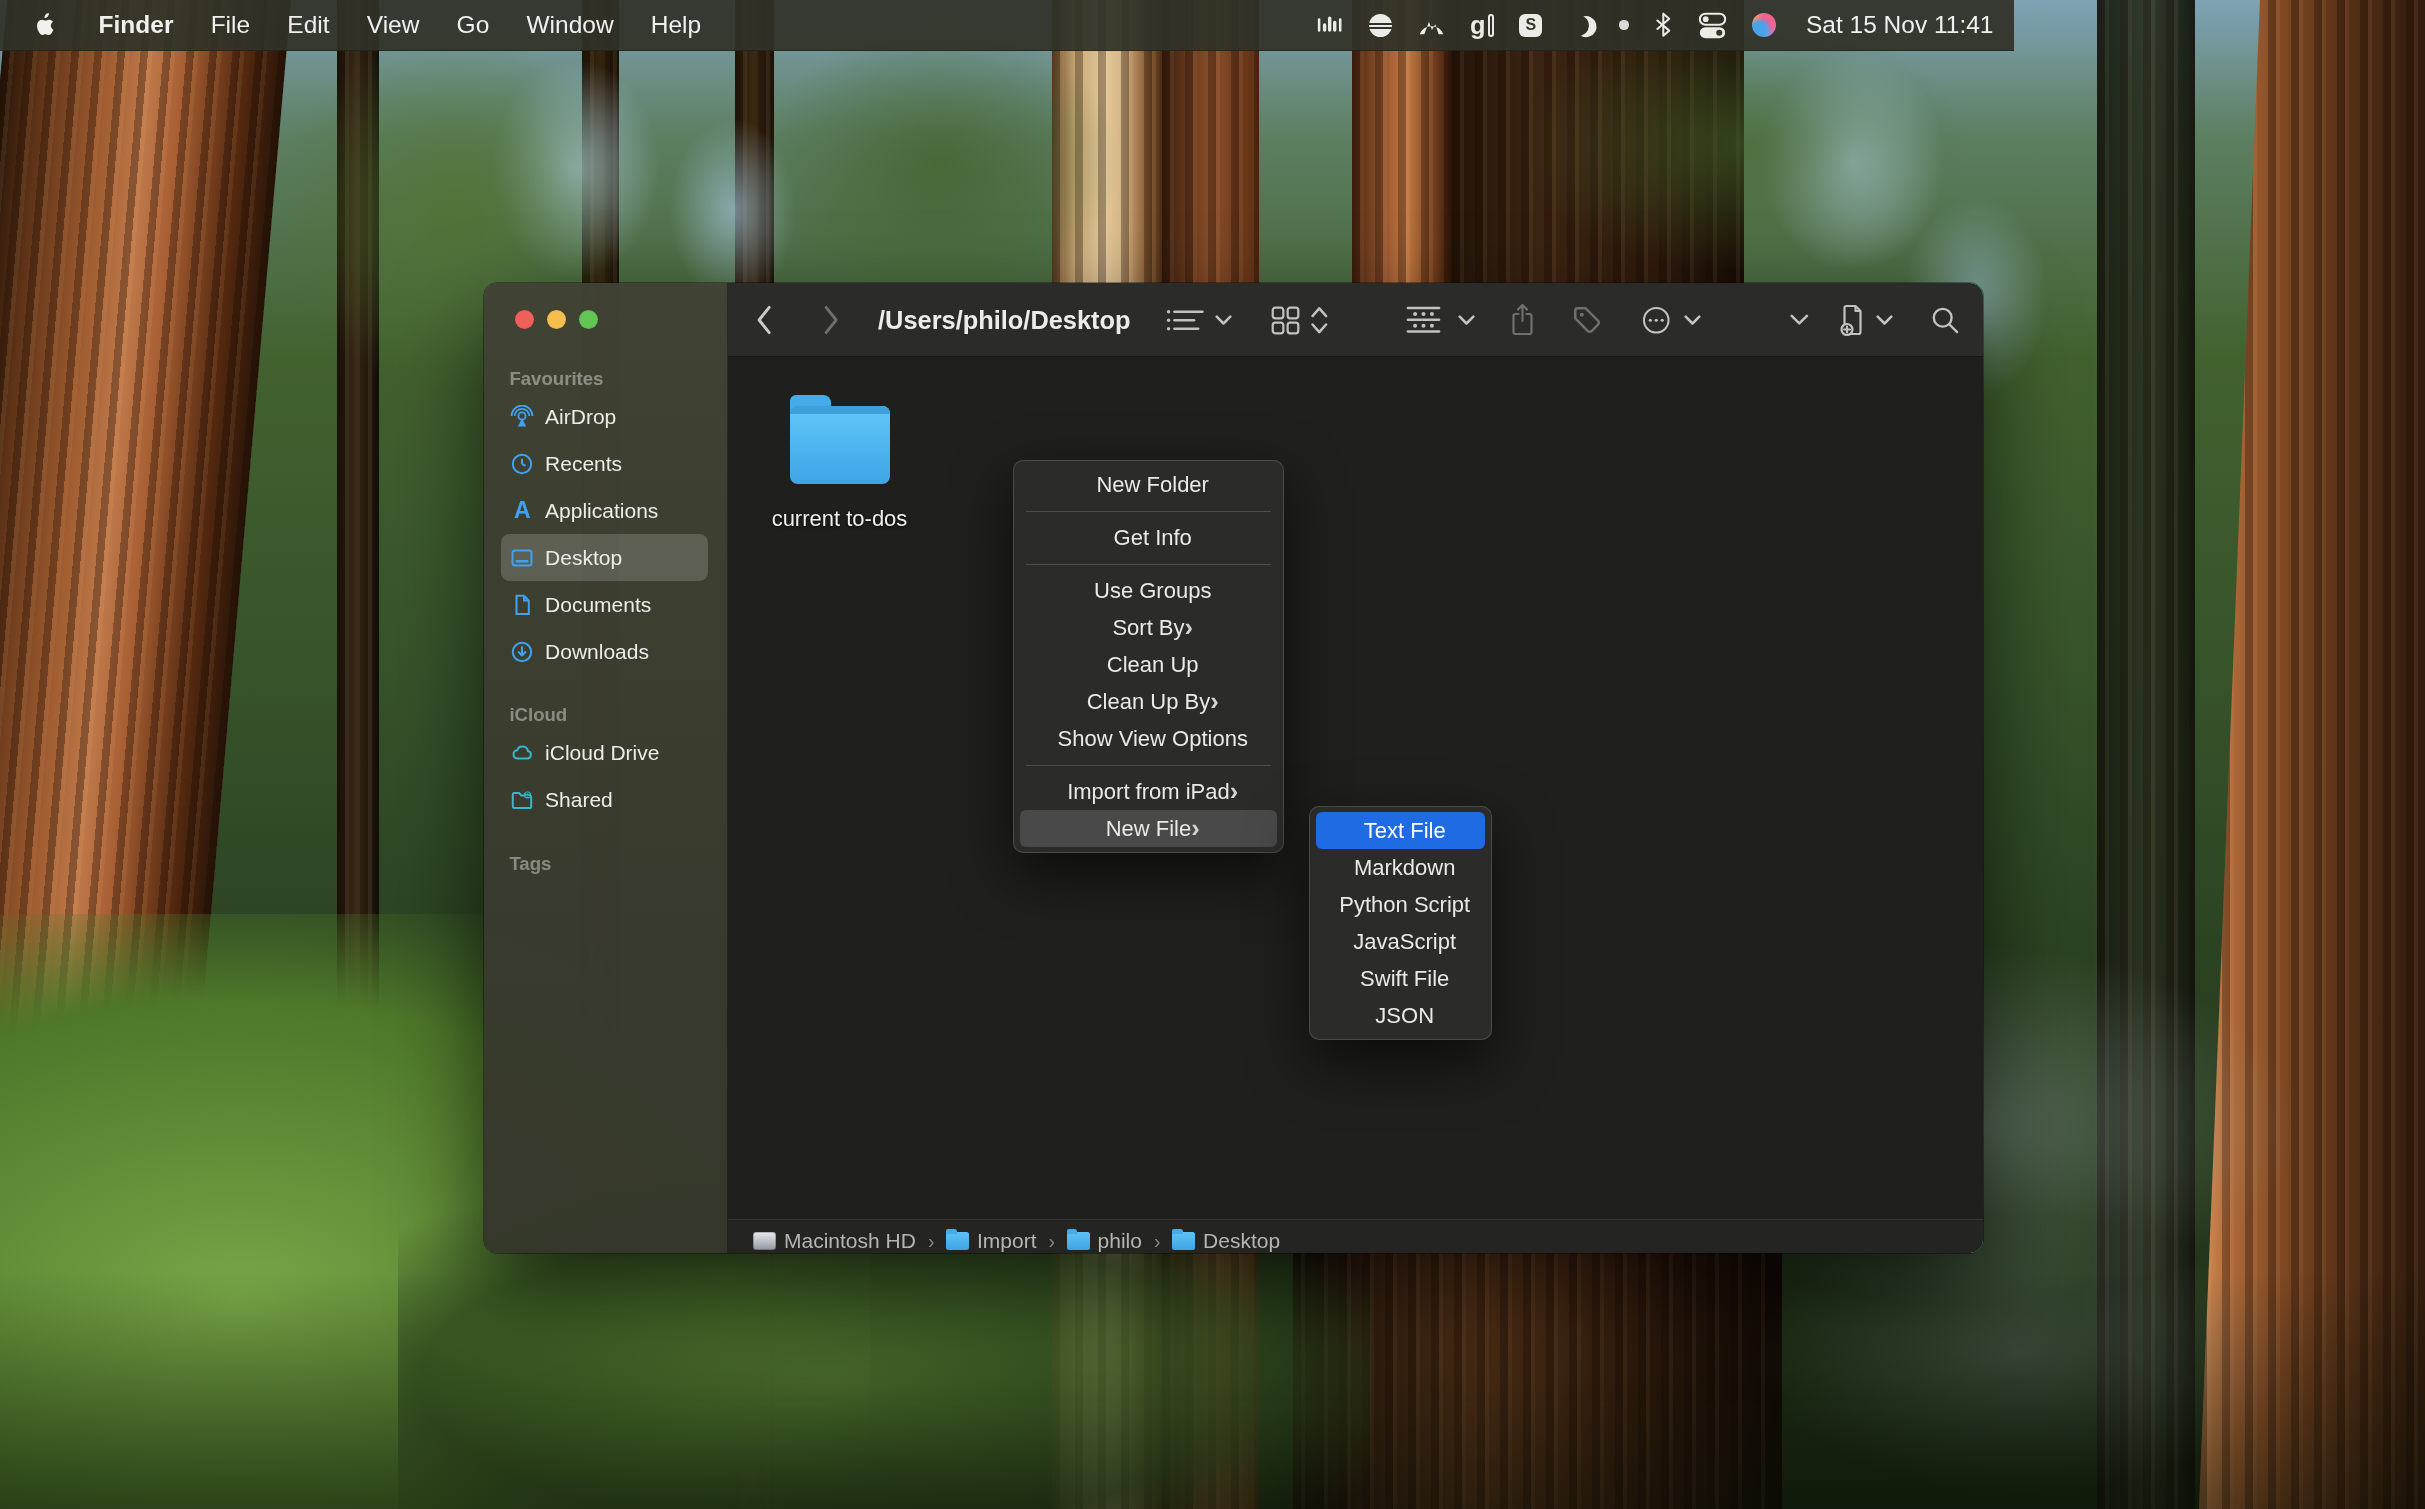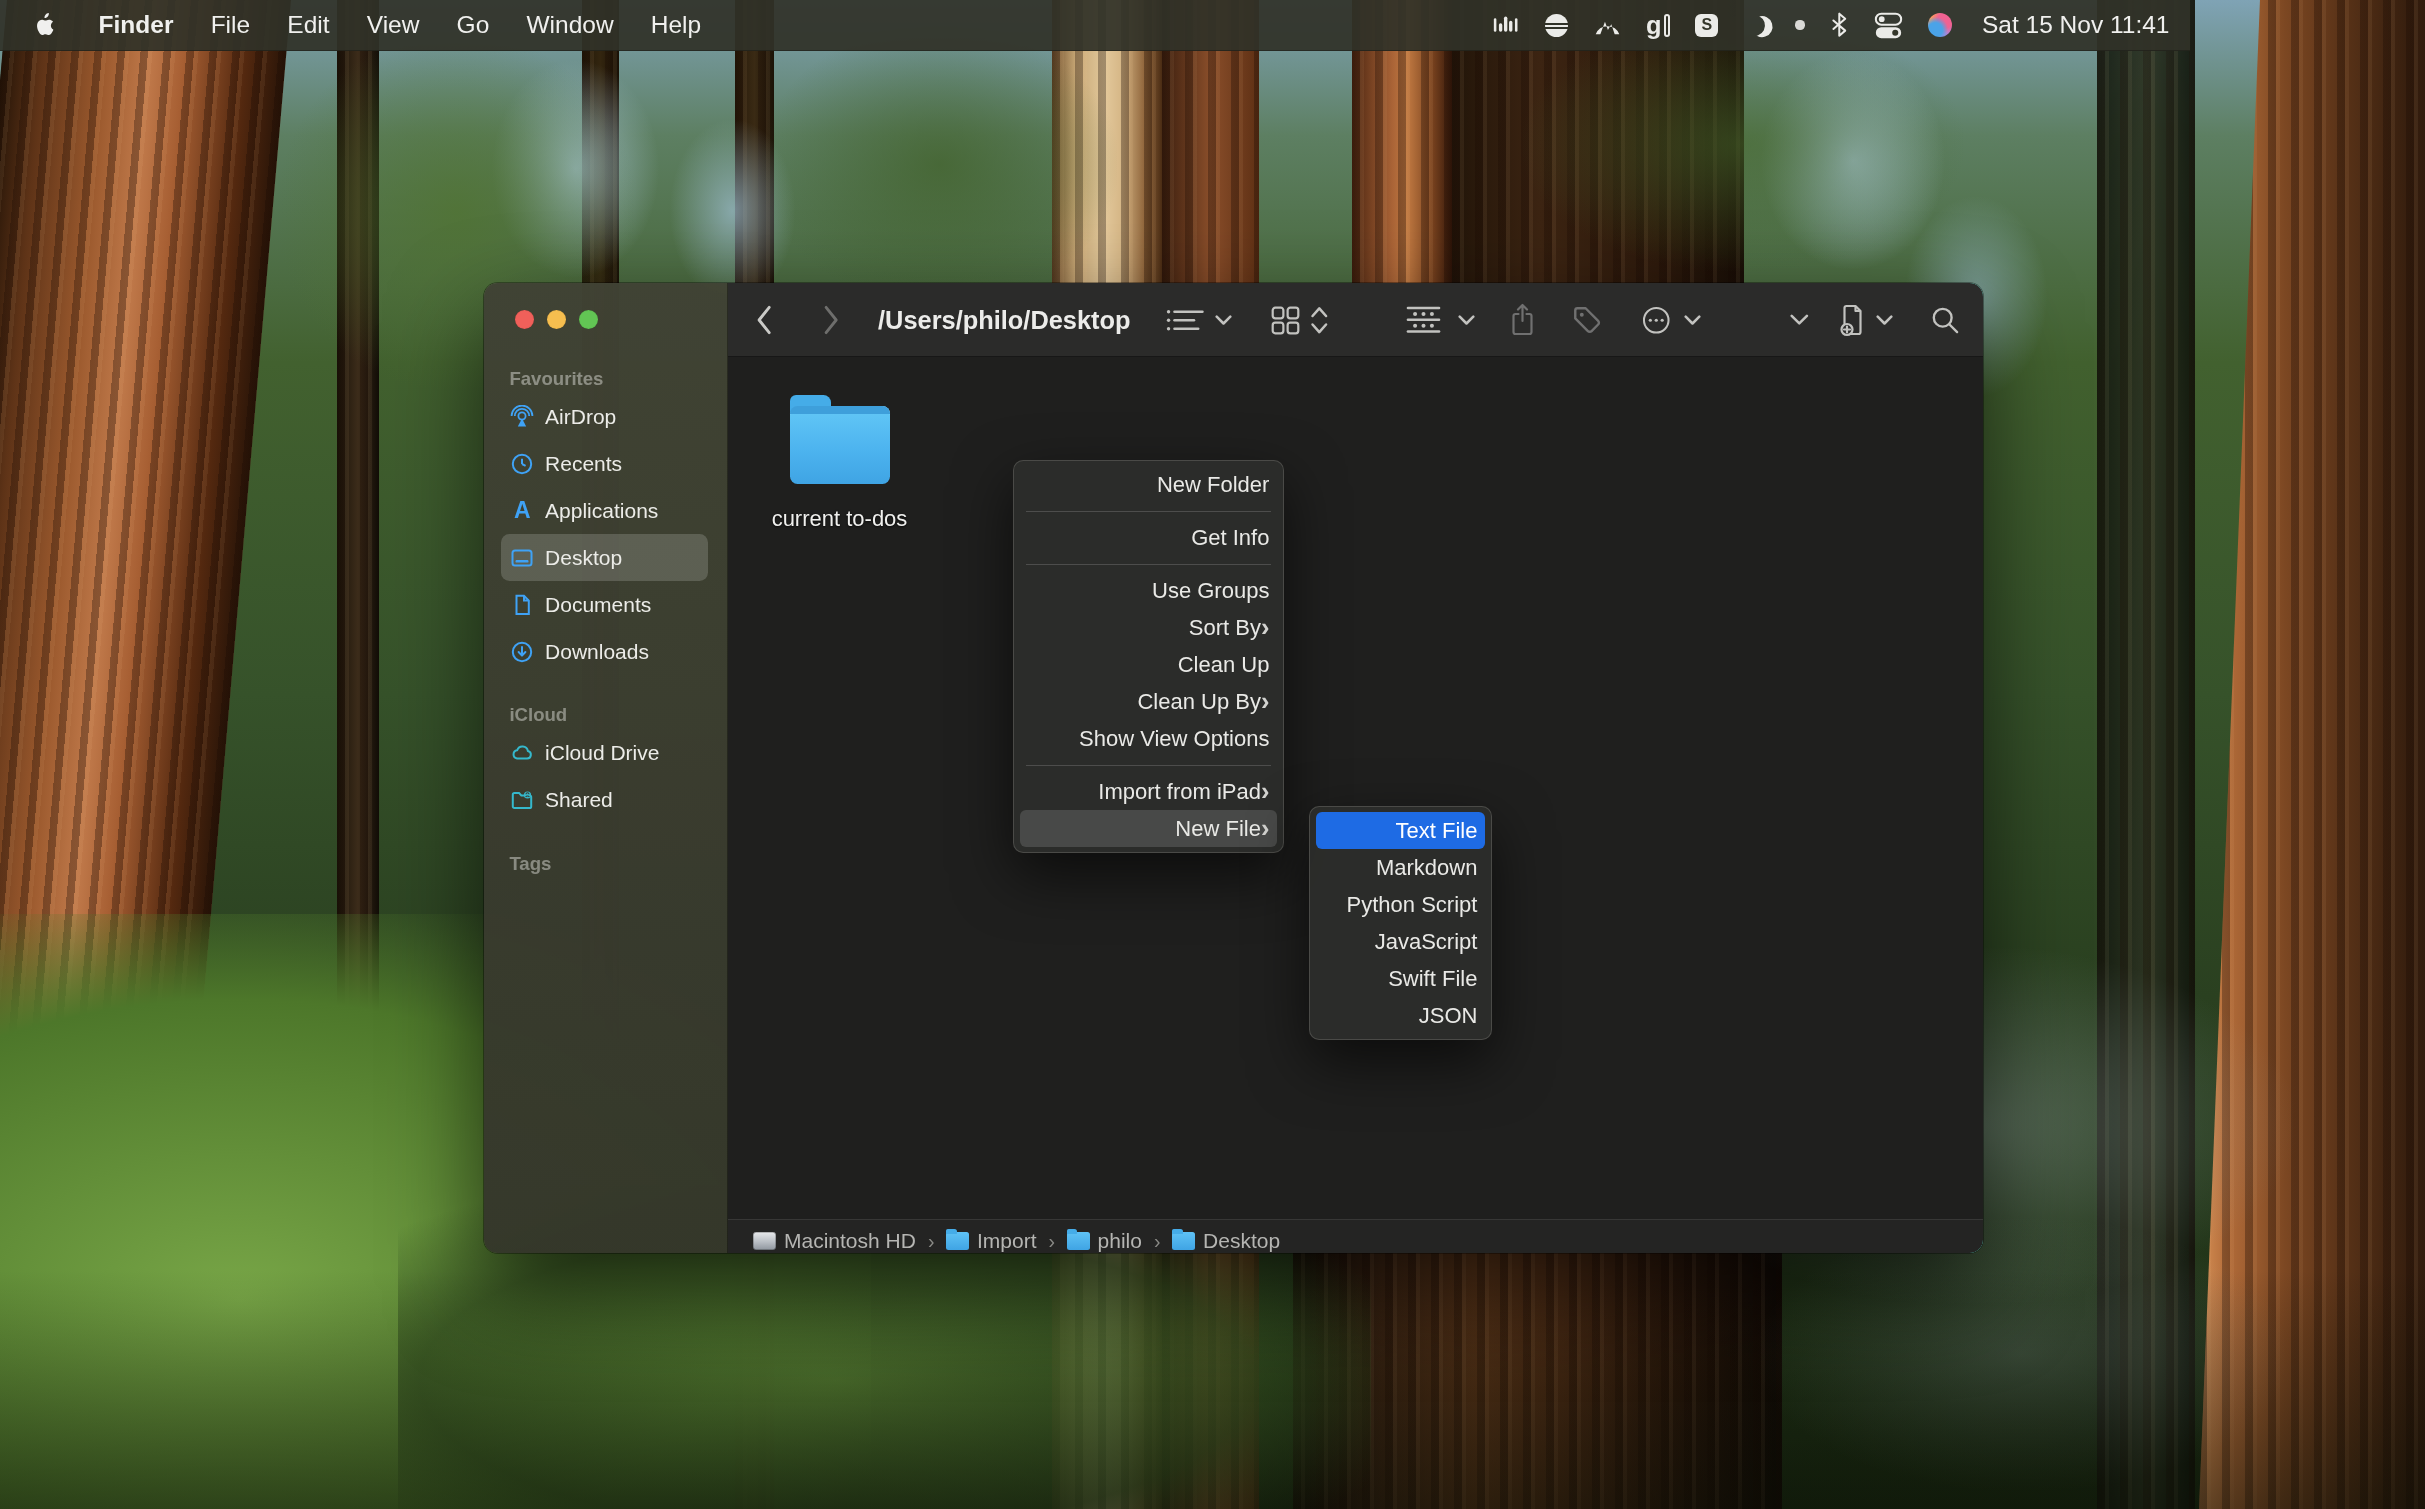--- a/index.html
+++ b/index.html
@@ -33,21 +33,21 @@
   #grn1{left:279px;top:34px;width:355px;height:355px;background:radial-gradient(ellipse,rgba(80,115,48,.75),rgba(80,115,48,0) 72%);}
   #grn2{left:762px;top:25.4px;width:355px;height:279px;background:radial-gradient(ellipse,rgba(64,96,40,.7),rgba(64,96,40,0) 72%);}
   #grn3{left:1523px;top:17px;width:440px;height:254px;background:radial-gradient(ellipse,rgba(70,104,44,.6),rgba(70,104,44,0) 72%);}
   #grass{left:-102px;top:914px;width:973px;height:643px;background:radial-gradient(ellipse at 35% 60%,#78a647,#4d772a 55%,rgba(42,64,22,0) 78%);}
   #bush{left:398px;top:1185px;width:973px;height:355px;background:radial-gradient(ellipse at 45% 55%,rgba(95,138,56,.85),rgba(58,88,36,.8) 55%,rgba(35,54,22,0) 80%);}
   #fog1{left:1650px;top:948px;width:643px;height:355px;background:radial-gradient(ellipse,rgba(164,180,182,.38),rgba(164,180,182,0) 72%);}
   #fog2{left:1760px;top:1219px;width:525px;height:271px;background:radial-gradient(ellipse,rgba(150,166,168,.28),rgba(150,166,168,0) 72%);}
   #vig{left:0;top:1270px;width:2426px;height:240px;background:linear-gradient(180deg,rgba(8,12,4,0),rgba(8,12,4,.55));}
 
   
-  .menubar{position:absolute;left:0;top:0;width:2190px;height:51px;z-index:100;
+  .menubar{position:absolute;left:0;top:0;width:2014px;height:51px;z-index:100;
     background:rgba(48,50,40,.93);display:flex;align-items:center;
     color:#f0f0ee;font-size:24.5px;border-bottom:0.8px solid rgba(0,0,0,.25);}
   .mb-left{display:flex;align-items:center;padding-left:29px;}
   .mb-apple{width:29px;display:flex;justify-content:center;margin-right:22px;}
   .mb-item{padding:0 18.6px;}
   .mb-app{font-weight:700;padding:0 18.6px;}
   .mb-right{margin-left:auto;display:flex;align-items:center;padding-right:12px;}
   .st-ic{margin:0 12.7px;display:flex;align-items:center;justify-content:center;}
   .mb-clock{margin-left:17px;margin-right:8.5px;font-size:24.5px;}
   .circle-striped{width:23px;height:23px;border-radius:50%;
@@ -107,21 +107,21 @@
   .tile{position:absolute;left:31px;top:49px;width:161px;text-align:center;}
   .tile-label{margin-top:22px;font-size:22px;color:#f0f0ee;text-shadow:0 0.8px 2.5px rgba(0,0,0,.8);}
 
   
   .cmenu{position:absolute;z-index:50;background:rgba(43,44,42,.97);
     border:0.8px solid rgba(125,125,120,.38);border-radius:10.2px;padding:5.1px 0;
     box-shadow:0 22px 59px rgba(0,0,0,.62);color:#e9e9e6;font-size:22px;}
   #ctx{left:1013px;top:460px;width:271px;}
   #sub{left:1301px;top:806px;width:183px;margin-left:8px;}
   .cm-row{height:37px;margin:0 6px;padding:0 7.6px 0 16px;border-radius:6px;
-    display:flex;align-items:center;justify-content:flex-end;}
+    display:flex;align-items:center;justify-content:center;}
   .cm-row.hl{background:rgba(255,255,255,.14);}
   .cm-row.sel{background:#1e6be4;color:#ffffff;}
   .cm-sep{height:0.8px;margin:7.6px 12px;background:rgba(255,255,255,.16);}
   .cm-chevron{color:#d2d2cf;font-size:25.4px;font-weight:600;line-height:1;}
 
   svg{display:block;}
 </style>
 </head>
 <body>
 

